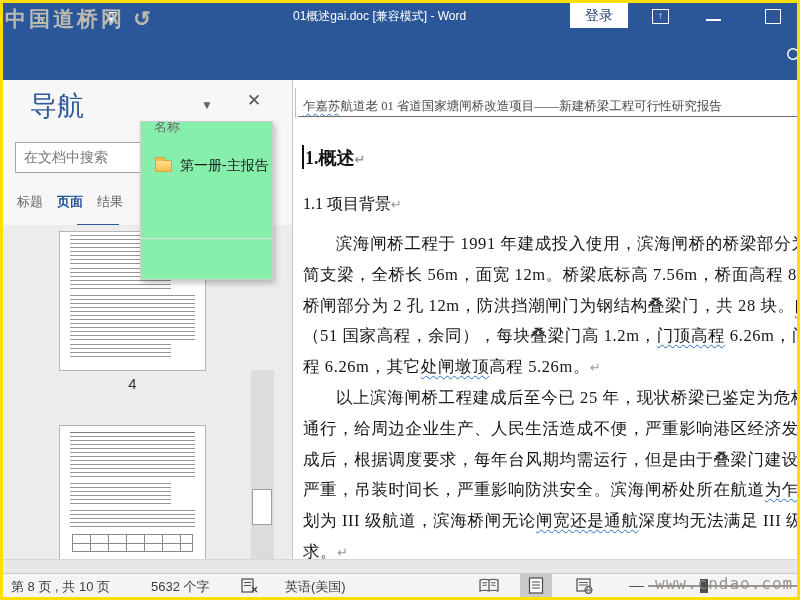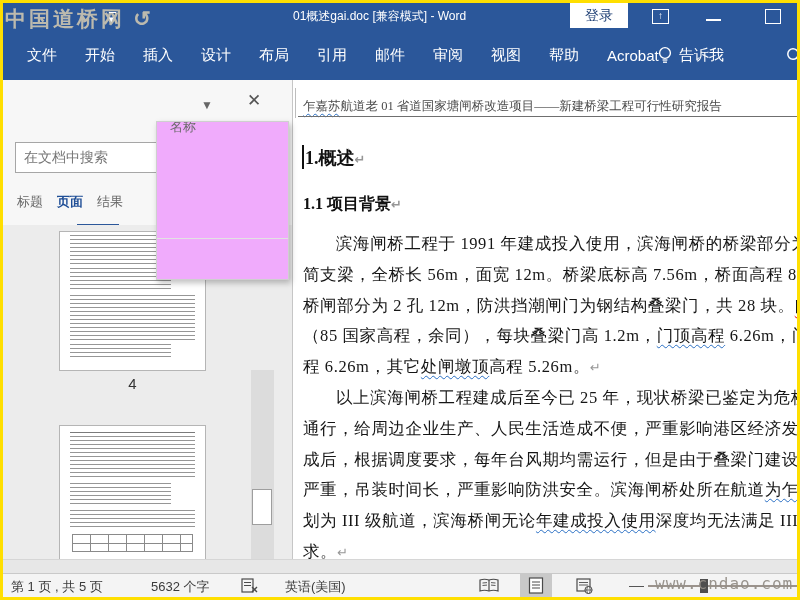--- a/index.html
+++ b/index.html
@@ -45,36 +45,36 @@
   .tline.short { height:24px; margin-right:34px; }
   .thead { margin:6px 10px 2px 10px; height:1px; background:#7a7a7a; }
   .ttable { margin:4px 12px 0 12px; height:18px; border:1px solid #8a8a8a;
     background:repeating-linear-gradient(to right,transparent 0 17px,#8a8a8a 17px 18px),
                repeating-linear-gradient(to bottom,transparent 0 8px,#8a8a8a 8px 9px); }
   .pnum { position:absolute; left:56px; top:150px; width:147px; text-align:center; font-size:15px; color:#333; }
   .nav-scroll-track { position:absolute; left:248px; top:145px; width:23px; height:334px; background:#dcdcdc; }
   .nav-scroll-thumb { position:absolute; left:1px; top:119px; width:20px; height:36px; background:#fff; border:1px solid #9e9e9e; }
 
   
-  .popup { position:absolute; left:137px; top:118px; width:133px; height:159px; background:#f0abfc; border:1px solid #cfcfcf; box-shadow:2px 3px 6px rgba(0,0,0,0.25); overflow:hidden; z-index:30;margin-left:16px; }
+  .popup { position:absolute; left:137px; top:118px; width:133px; height:159px; background:#86efac; border:1px solid #cfcfcf; box-shadow:2px 3px 6px rgba(0,0,0,0.25); overflow:hidden; z-index:30; }
   .popup-header { position:absolute; left:13px; top:-4px; font-size:13px; color:#6a6a6a; }
   .popup-list { position:absolute; left:0; top:30px; width:100%; }
   .prow { display:flex; align-items:center; gap:8px; height:27px; padding-left:14px; font-size:14px; color:#1c1c1c; white-space:nowrap; }
   .folder { position:relative; width:17px; height:12px; background:linear-gradient(#ffdf8e,#f3bd4e); border:1px solid #d8a33c; border-radius:1px; flex:0 0 17px; }
   .folder::before { content:""; position:absolute; left:-1px; top:-4px; width:8px; height:3px; background:#f3bd4e; border:1px solid #d8a33c; border-bottom:none; border-radius:1px 1px 0 0; }
   .popup-divider { position:absolute; left:0; top:116px; width:100%; height:1px; background:#e2e2e2; }
 
   
   .docarea { position:absolute; left:291px; top:77px; width:506px; height:479px; background:#fff; overflow:hidden; font-family:"Liberation Serif","DejaVu Serif",serif; }
   .doc-header { position:absolute; left:9px; top:18px; font-size:12.5px; color:#4a4a4a; white-space:nowrap; }
   .doc-header-rule { position:absolute; left:4px; top:36px; width:502px; height:1px; background:#6f6f6f; }
   .doc-corner { position:absolute; left:1px; top:8px; width:1px; height:30px; background:#bdbdbd; }
   .cursor { position:absolute; left:8px; top:65px; width:1.5px; height:24px; background:#111; }
   .h1 { position:absolute; left:11px; top:66px; font-size:18px; font-weight:bold; color:#111; white-space:nowrap; }
-  .h2 { position:absolute; left:9px; top:114px; font-size:16px; font-weight:bold; color:#111; white-space:nowrap; }
+  .h2 { position:absolute; left:9px; top:114px; font-size:16px; font-weight:normal; color:#111; white-space:nowrap; }
   .doc-line { position:absolute; left:9px; font-size:16.5px; color:#161616; letter-spacing:0.6px; white-space:nowrap; }
   .doc-line.indent { left:42px; }
   .u-blue { text-decoration:underline wavy #2a6fc4 1px; text-underline-offset:3px; }
   .u-red { text-decoration:underline wavy #d40000 1px; text-underline-offset:3px; }
   .pilcrow { color:#969696; font-family:"DejaVu Sans",sans-serif; font-size:13px; }
 
   
   .band { position:absolute; left:0; top:556px; width:794px; height:14px; background:#e7e7e7; border-top:1px solid #d6d6d6; }
   .statusbar { position:absolute; left:0; top:570px; width:794px; height:24px; background:#f4f4f4; border-top:1px solid #c9c9c9; font-size:13px; color:#3b3b3b; z-index:40; }
   .sb-item { position:absolute; top:4px; white-space:nowrap; }
@@ -97,52 +97,30 @@
     <div class="wm-top">中国道桥网 ↺</div>
     <div class="qat-caret">▾</div>
     <div class="title">01概述gai.doc [兼容模式]  -  Word</div>
     <div class="signin">登录</div>
     <div class="winbtn wb-ribbonopts">↑</div>
     <div class="winbtn wb-min"></div>
     <div class="winbtn wb-max"></div>
   </div>
 
   <div class="ribbon">
-    <div class="rtabs" id="ribbon-tabs">
-        <div class="rtab">文件</div>
-        <div class="rtab">开始</div>
-        <div class="rtab">插入</div>
-        <div class="rtab">设计</div>
-        <div class="rtab">布局</div>
-        <div class="rtab">引用</div>
-        <div class="rtab">邮件</div>
-        <div class="rtab">审阅</div>
-        <div class="rtab">视图</div>
-        <div class="rtab">帮助</div>
-        <div class="rtab">Acrobat</div>
-      </div>
-    <div class="tellme">
-      <span>
-        <svg width="14" height="19" viewBox="0 0 14 19">
-            <circle cx="7" cy="7" r="5.4" fill="none" stroke="#fff" stroke-width="1.4"></circle>
-            <line x1="4.6" y1="14" x2="9.4" y2="14" stroke="#fff" stroke-width="1.3"></line>
-            <line x1="5" y1="16.2" x2="9" y2="16.2" stroke="#fff" stroke-width="1.3"></line>
-          </svg>
-      </span>
-      <span>告诉我</span>
-    </div>
     <div class="ribbon-search">
       <svg width="16" height="17" viewBox="0 0 16 17">
           <circle cx="7" cy="7" r="5.2" fill="none" stroke="#fff" stroke-width="1.5"></circle>
           <line x1="10.8" y1="11" x2="15" y2="15.6" stroke="#fff" stroke-width="1.6"></line>
         </svg>
     </div>
   </div>
 
   <div class="navpane">
+    <div class="nav-title">导航</div>
     <div class="nav-caret">▼</div>
     <div class="nav-close">✕</div>
     <div class="nav-search">在文档中搜索</div>
     <div class="nav-tabs">
       <span class="ntab">标题</span>
       <span class="ntab active">页面</span>
       <span class="ntab">结果</span>
     </div>
     <div class="ntab-underline"></div>
 
@@ -164,49 +142,53 @@
       <div class="nav-scroll-track">
         <div class="nav-scroll-thumb"></div>
 
       </div>
     </div>
   </div>
 
   <div class="popup">
     <div class="popup-header">名称</div>
     <div class="popup-list" id="popup-list">
+        <div class="prow">
+          <span class="folder"></span>
+          <span>第一册-主报告</span>
+        </div>
       </div>
     <div class="popup-divider"></div>
   </div>
 
   <div class="docarea">
     <div class="doc-corner"></div>
     <div class="doc-header" id="doc-header"><span class="u-blue">乍嘉苏</span><span>航道老 01 省道国家塘闸桥改造项目——新建桥梁工程可行性研究报告</span></div>
     <div class="doc-header-rule"></div>
     <div class="cursor"></div>
     <div class="h1"><span>1.概述</span><span class="pilcrow">↵</span></div>
     <div class="h2"><span>1.1 项目背景</span><span class="pilcrow">↵</span></div>
     <div id="doc-body">
         <div class="doc-line indent" style="top: 153px;"><span>滨海闸桥工程于 1991 年建成投入使用，滨海闸桥的桥梁部分为预应力</span></div>
         <div class="doc-line" style="top: 184px;"><span>简支梁，全桥长 56m，面宽 12m。桥梁底标高 7.56m，桥面高程 8.56m，</span></div>
         <div class="doc-line" style="top: 215px;"><span>桥闸部分为 2 孔 12m，防洪挡潮闸门为钢结构叠梁门，共 28 块。</span><span class="u-red">闸底</span></div>
-        <div class="doc-line" style="top: 245px;"><span>（85 国家高程，余同），每块叠梁门高 1.2m，</span><span class="u-blue">门顶高程</span><span> 6.26m，门板高</span></div>
+        <div class="doc-line" style="top: 245px;"><span>（51 国家高程，余同），每块叠梁门高 1.2m，</span><span class="u-blue">门顶高程</span><span> 6.26m，门板高</span></div>
         <div class="doc-line" style="top: 276px;"><span>程 6.26m，其它</span><span class="u-blue">处闸墩顶</span><span>高程 5.26m。</span><span class="pilcrow">↵</span></div>
         <div class="doc-line indent" style="top: 307px;"><span>以上滨海闸桥工程建成后至今已 25 年，现状桥梁已鉴定为危桥，禁止</span></div>
         <div class="doc-line" style="top: 338px;"><span>通行，给周边企业生产、人民生活造成不便，严重影响港区经济发展。建</span></div>
         <div class="doc-line" style="top: 369px;"><span>成后，根据调度要求，每年台风期均需运行，但是由于叠梁门建设标准低</span></div>
         <div class="doc-line" style="top: 399px;"><span>严重，吊装时间长，严重影响防洪安全。滨海闸桥处所在航道</span><span class="u-blue">为乍嘉</span></div>
-        <div class="doc-line" style="top: 430px;"><span>划为 III 级航道，滨海桥闸无论</span><span class="u-blue">年建成投入使用</span><span>深度均无法满足 III 级航道</span></div>
+        <div class="doc-line" style="top: 430px;"><span>划为 III 级航道，滨海桥闸无论</span><span class="u-blue">闸宽还是通航</span><span>深度均无法满足 III 级航道</span></div>
         <div class="doc-line" style="top: 461px;"><span>求。</span><span class="pilcrow">↵</span></div>
       </div>
   </div>
 
   <div class="band"></div>
   <div class="statusbar">
-    <div class="sb-item sb-page">第 1 页 , 共 5 页</div>
+    <div class="sb-item sb-page">第 8 页 , 共 10 页</div>
     <div class="sb-item sb-words">5632 个字</div>
     <div class="sb-item sb-proof">
       <svg width="18" height="15" viewBox="0 0 18 15">
           <rect x="1" y="1" width="11" height="13" fill="none" stroke="#4a4a4a" stroke-width="1.2"></rect>
           <line x1="3" y1="4.5" x2="10" y2="4.5" stroke="#4a4a4a" stroke-width="1"></line>
           <line x1="3" y1="7.5" x2="10" y2="7.5" stroke="#4a4a4a" stroke-width="1"></line>
           <line x1="11" y1="9" x2="16" y2="14" stroke="#4a4a4a" stroke-width="1.3"></line>
           <line x1="16" y1="9" x2="11" y2="14" stroke="#4a4a4a" stroke-width="1.3"></line>
         </svg>
     </div>

